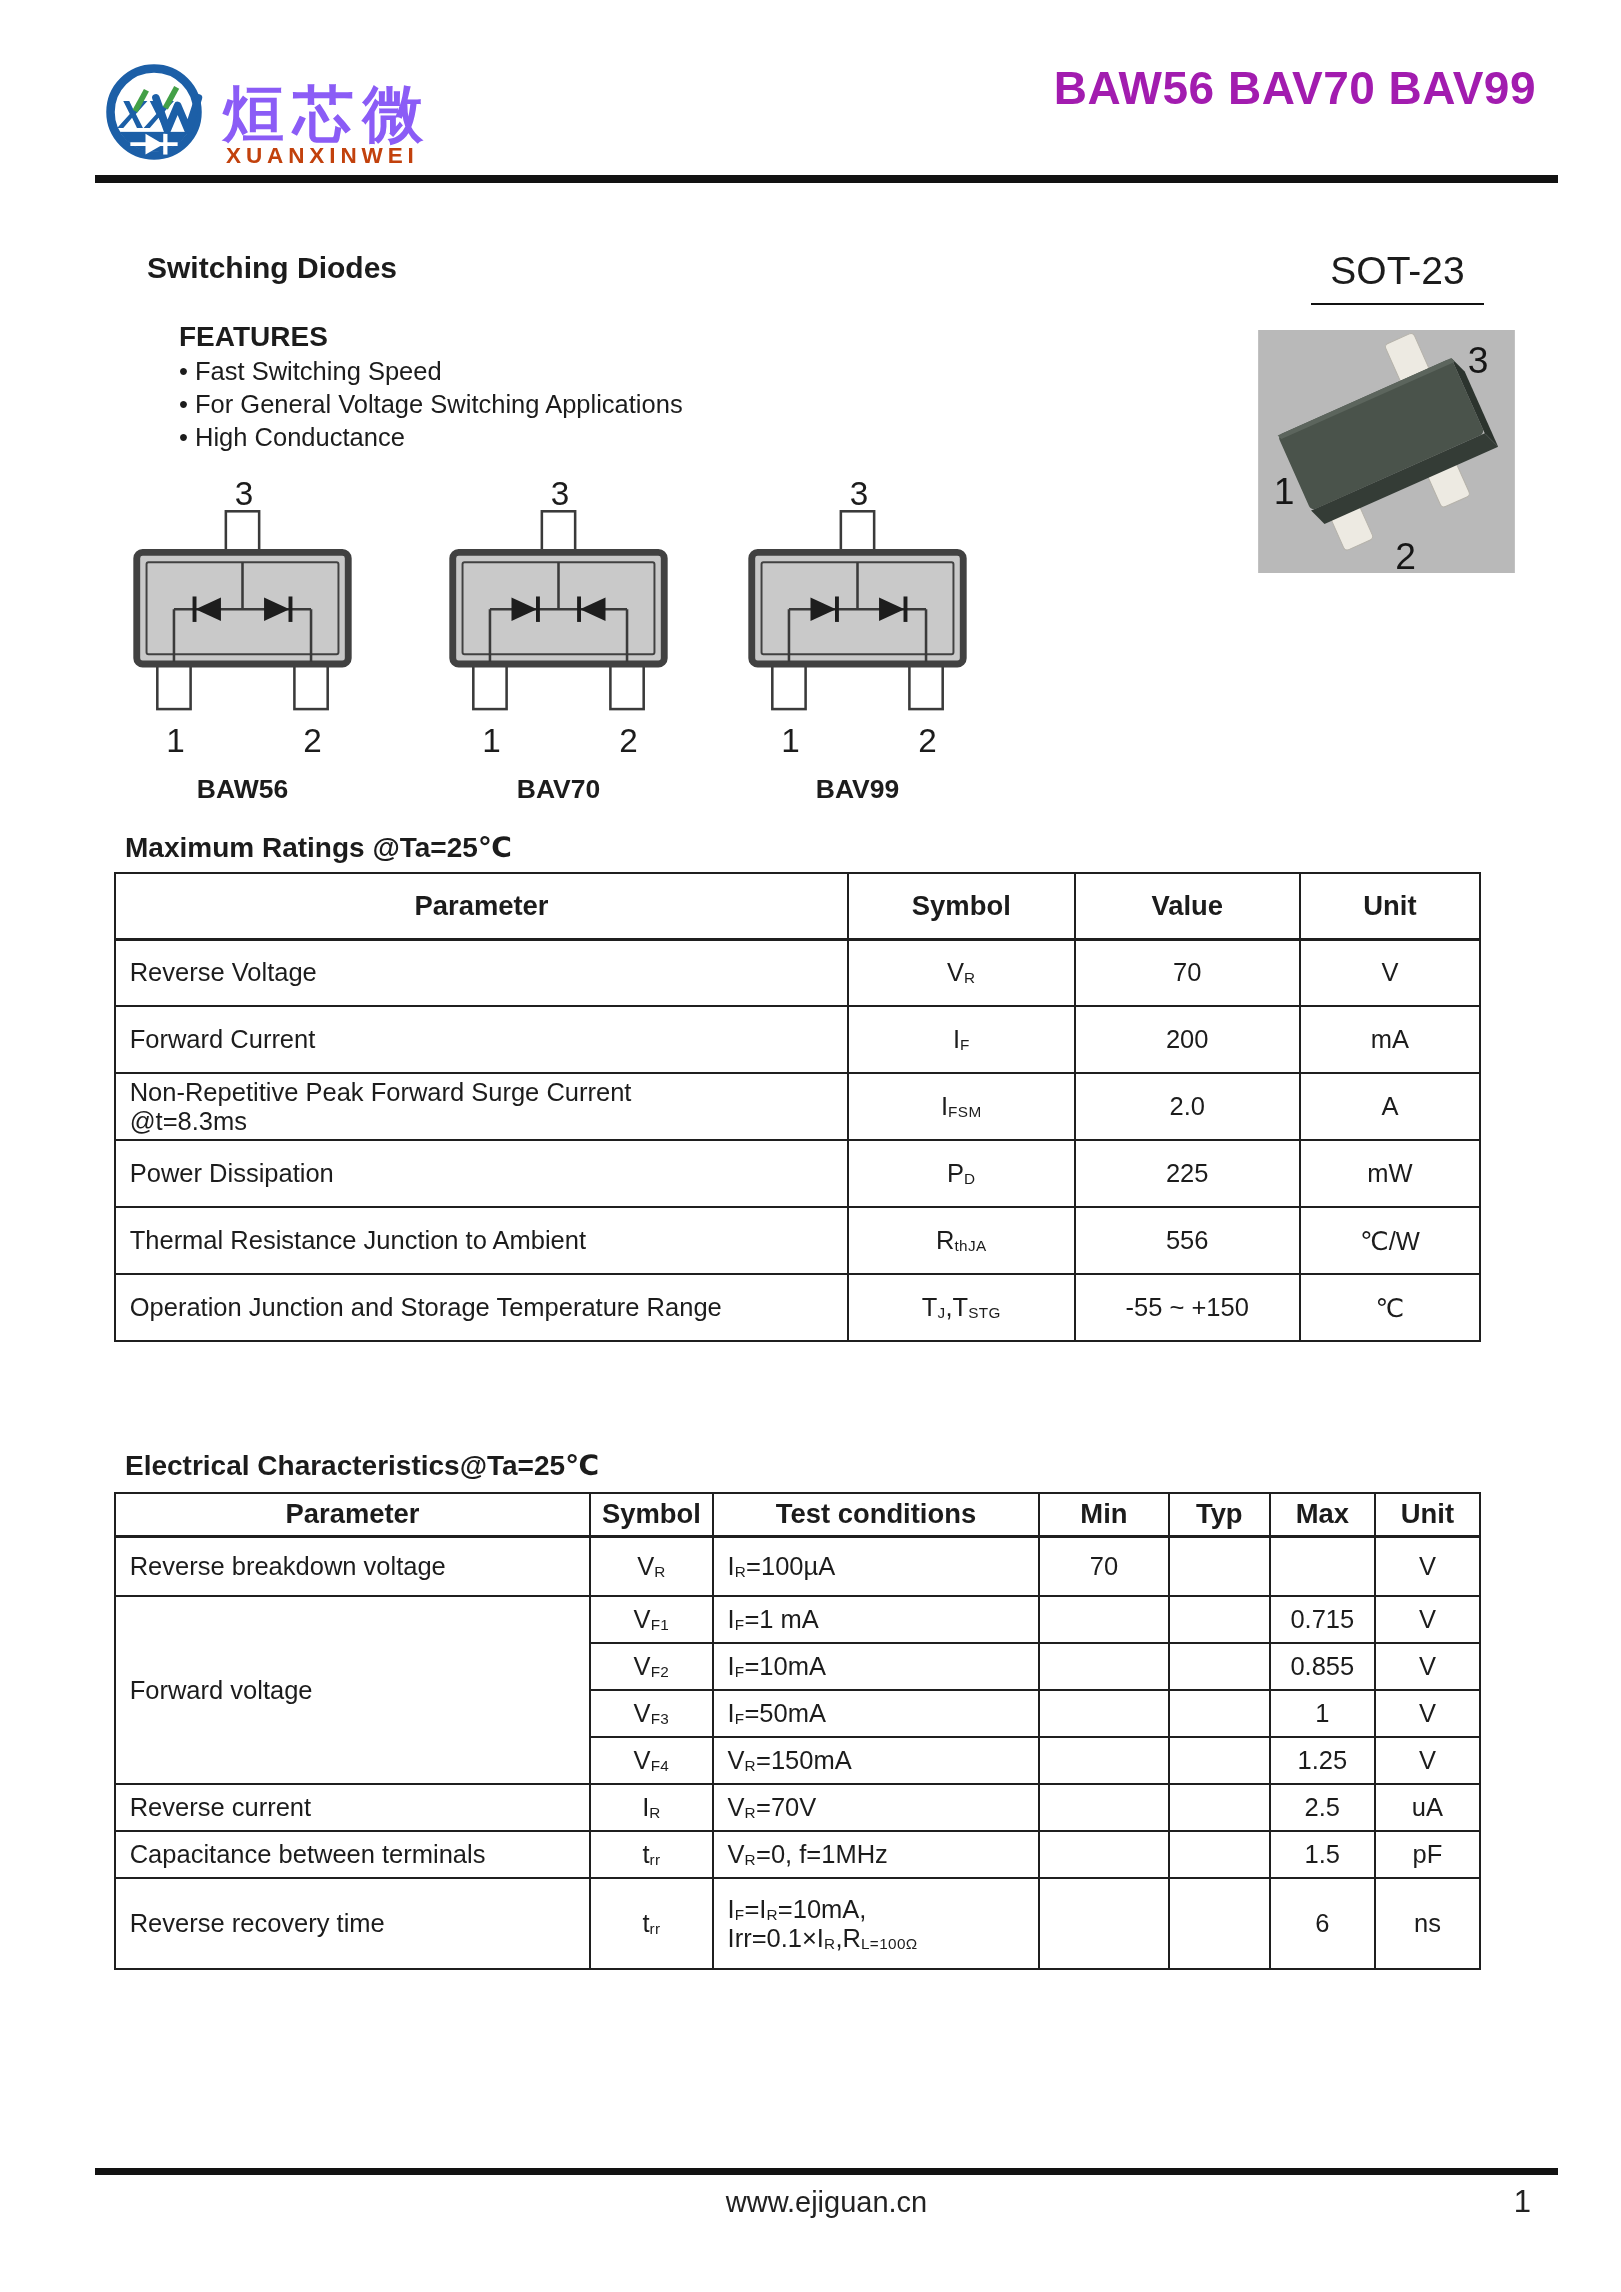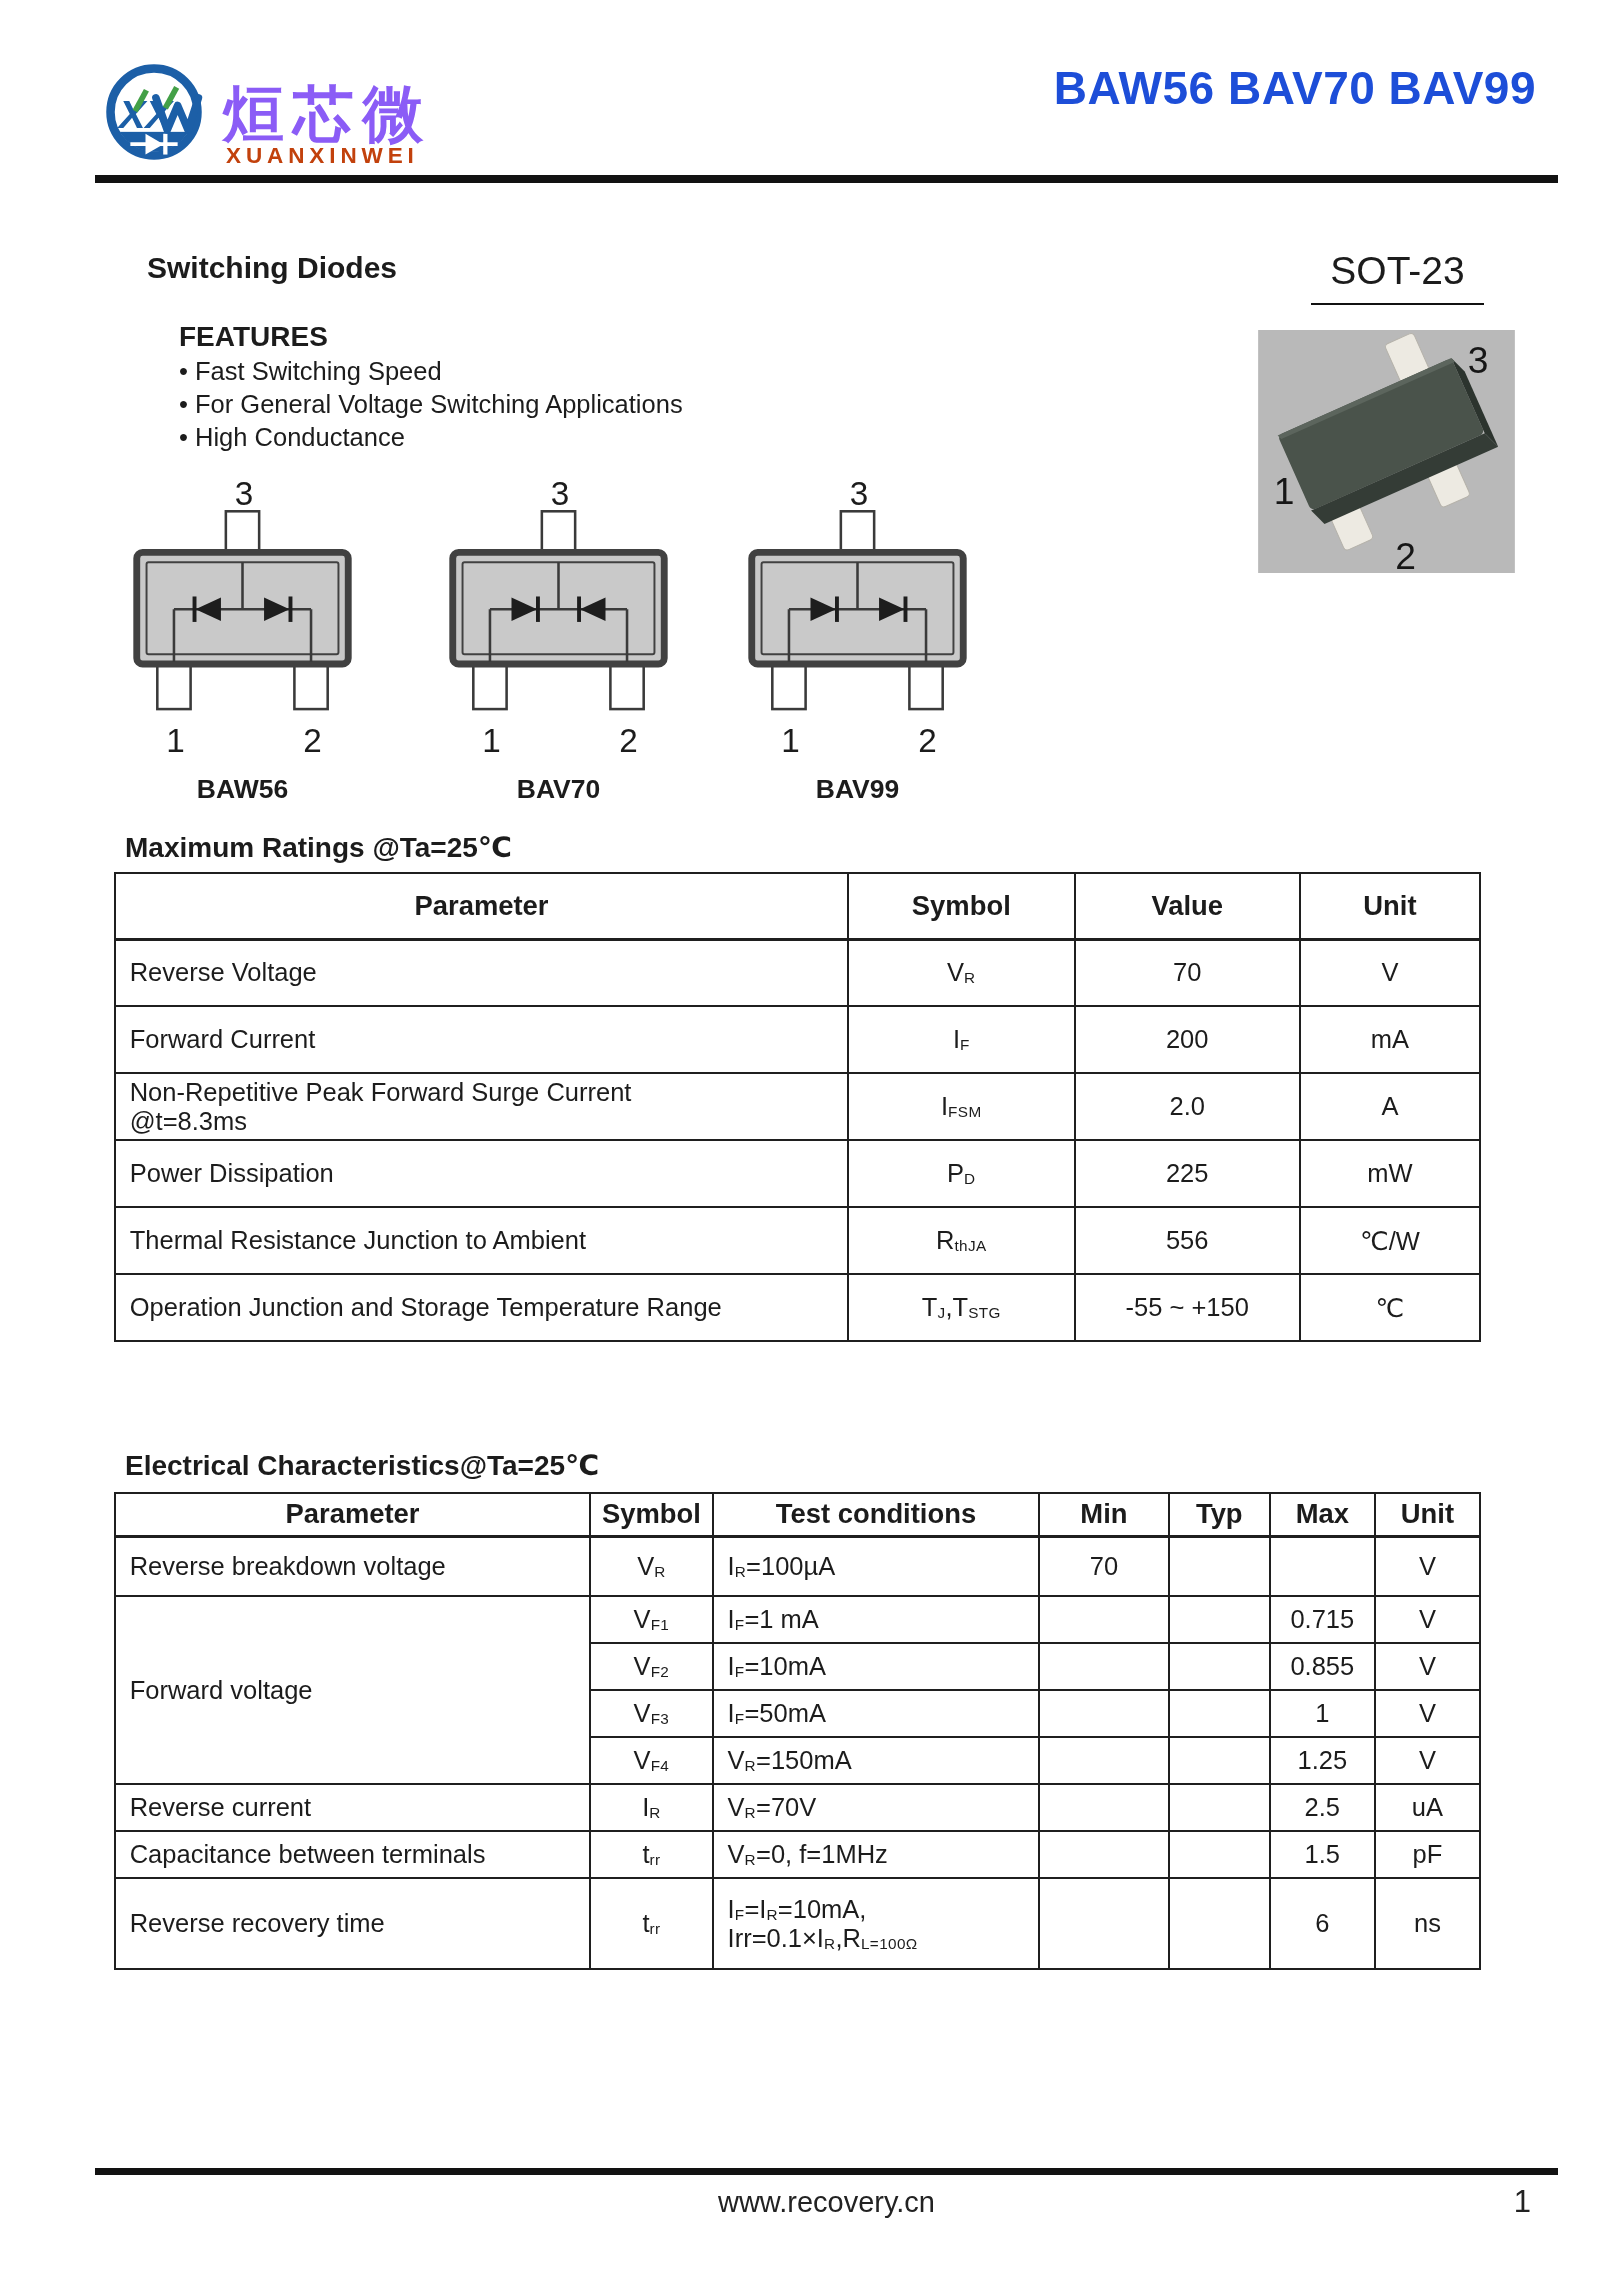--- a/index.html
+++ b/index.html
@@ -2,21 +2,21 @@
 <html style="--logo_blue: #1c5fa7; --logo_green: #43a047; --logo_gray: #7d7d7d; --diagram_fill: #c9c9c9; --diagram_stroke: #414141; --photo_bg: #b9b9b9; --pkg_top: #4a534b; --pkg_side: #2c342e; --pkg_front: #343c36; --pkg_highlight: #5c655d; --pin_white: #edeae2;"><head>
 <meta charset="utf-8">
 <style>
   html,body{margin:0;padding:0;background:#888;}
   #page{position:relative;width:1621px;height:2293px;background:#ffffff;margin:0 auto;
         font-family:"Liberation Sans","DejaVu Sans",sans-serif;color:#1c1c1c;overflow:hidden;}
   .abs{position:absolute;}
   
   .logo-cn{left:223px;top:74px;font-size:61px;font-weight:900;letter-spacing:8.8px;color:#8b5cf6;}
   .logo-en{left:226px;top:143px;font-size:22.5px;font-weight:bold;letter-spacing:4.9px;color:#c2410c;}
-  .doc-title{right:85px;top:61px;font-size:46px;font-weight:bold;letter-spacing:0.5px;color:#1d4ed8;text-align:right;}
+  .doc-title{right:85px;top:61px;font-size:46px;font-weight:bold;letter-spacing:0.5px;color:#a21caf;text-align:right;}
   .rule{background:#121212;}
   
   .section-title{left:147px;top:251px;font-size:30px;font-weight:bold;}
   .pkg-label{left:1311px;top:249px;width:173px;text-align:center;font-size:39px;
              border-bottom:2.9px solid #111;padding-bottom:10px;}
   .features-title{left:179px;top:321px;font-size:28px;font-weight:bold;}
   .features{left:179px;top:355px;font-size:25.5px;}
   .feature-line{line-height:33px;}
   .feature-line::before{content:"• ";}
   
@@ -306,17 +306,17 @@
 Irr=0.1×I<sub>R</sub>,R<sub>L=100Ω</sub></td>
           <td></td>
           <td></td>
           <td>6</td>
           <td>ns</td>
         </tr>
       </tbody>
   </table>
 
   <div class="abs rule" style="left:95px;top:2168px;width:1463px;height:6.9px;"></div>
-  <div class="abs footer-site">www.recovery.cn</div>
+  <div class="abs footer-site">www.ejiguan.cn</div>
   <div class="abs footer-page">1</div>
 
 </div>
 
 
 </body></html>

